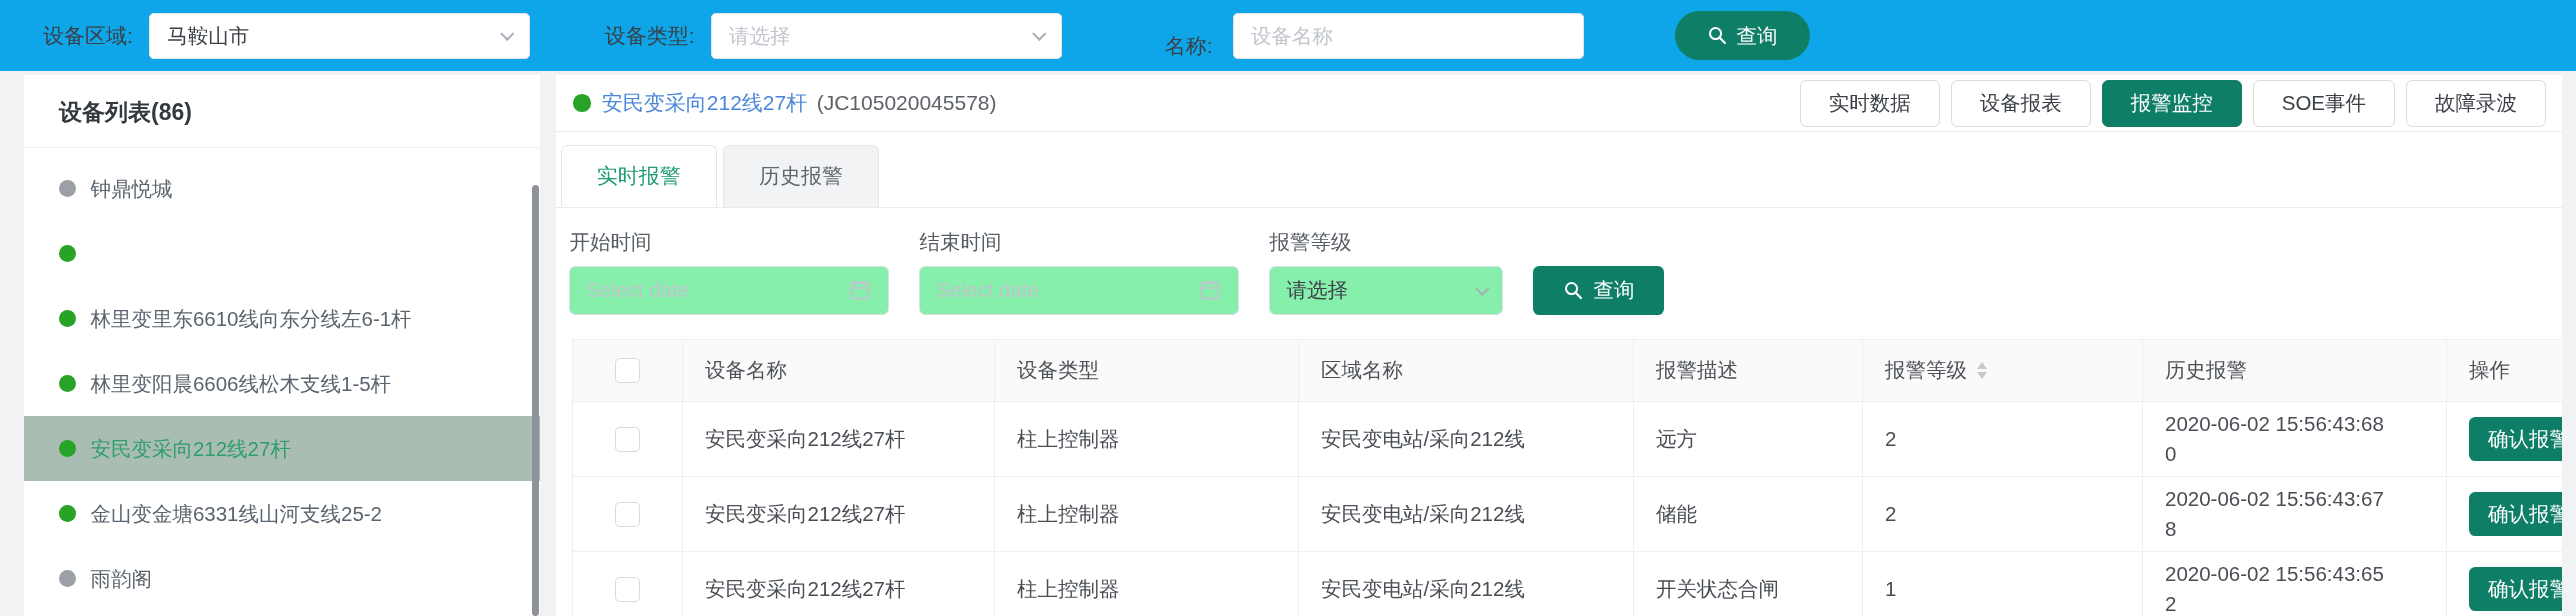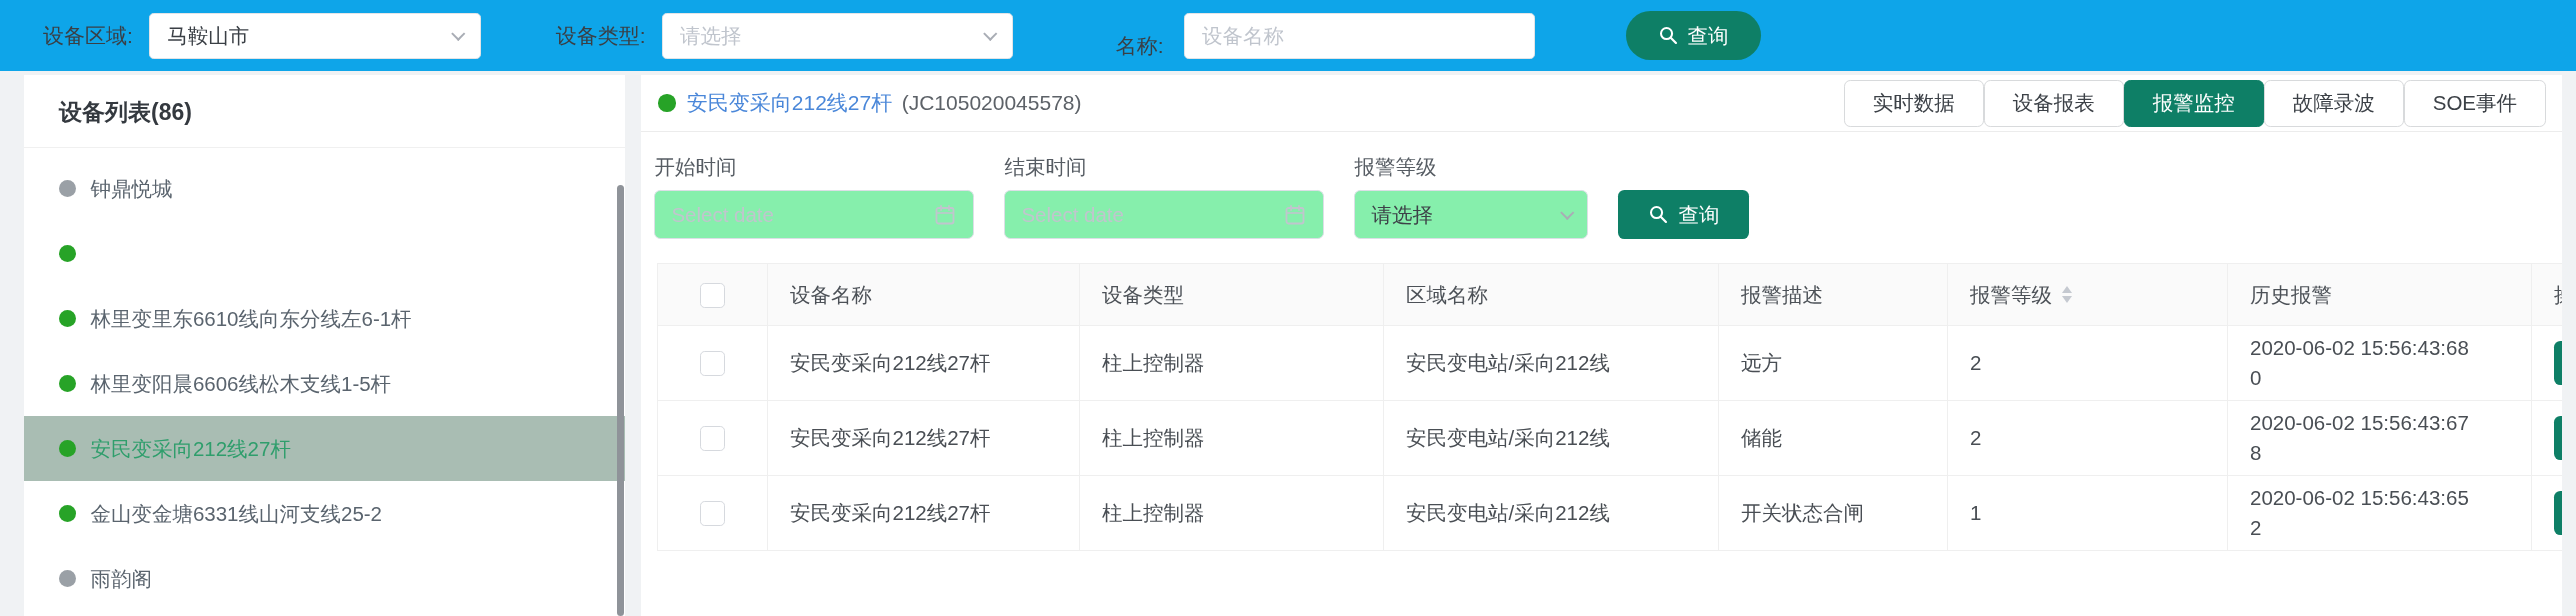--- a/index.html
+++ b/index.html
@@ -28,40 +28,40 @@
   .chev{width:10.3px;height:10.3px;border-right:2.4px solid #a9adb5;border-bottom:2.4px solid #a9adb5;
     transform:rotate(45deg) translateY(-1.6px);margin-left:auto;flex:0 0 auto;}
   .tb-input{height:46px;width:351px;background:#fff;border:0.8px solid #e2e4e7;border-radius:4.7px;
     padding:0 17.4px;font-size:20.5px;color:#3a3f45;outline:none;font-family:inherit;}
   .pill-btn{height:49px;padding:0 32px;border:none;border-radius:24.5px;background:var(--green);
     color:#fff;font-size:20.5px;display:flex;align-items:center;gap:9.5px;cursor:pointer;font-family:inherit;}
   
   .content{display:flex;padding:4px 14px 0 24px;gap:16px;height:545px;}
   .card{background:#fff;}
   
-  .sidebar{width:601px;position:relative;overflow:hidden;flex:0 0 auto;height:541px;}
+  .sidebar{width:516px;position:relative;overflow:hidden;flex:0 0 auto;height:541px;}
   .sb-title{font-size:23px;font-weight:bold;color:#34393f;padding:22px 35px 19px 35px;
     border-bottom:0.8px solid #f0f0f0;}
   .sb-list{padding-top:8px;}
   .side-item{height:65px;display:flex;align-items:center;padding:0 0 0 35px;cursor:pointer;}
   .side-item.active{background:var(--sel-bg);}
   .dot{width:17.4px;height:17.4px;border-radius:50%;flex:0 0 auto;margin-right:14px;}
   .dot-green{background:var(--dot-green);}
   .dot-gray{background:var(--dot-gray);}
   .side-label{font-size:20.5px;color:var(--text2);white-space:nowrap;}
   .side-item.active .side-label{color:var(--sel-text);}
   .sb-scroll{position:absolute;right:0.8px;top:110px;bottom:0;width:7px;background:#8f9399;border-radius:4px;}
   
   .main{flex:1;height:541px;overflow:hidden;}
   .main-header{height:57px;display:flex;align-items:center;padding:0 16px 0 17.4px;
     border-bottom:0.8px solid #ececec;}
   .dev-dot{width:17.4px;height:17.4px;border-radius:50%;background:var(--dot-green);margin-right:11px;}
   .dev-name{font-size:21px;color:var(--link);cursor:pointer;}
   .dev-code{font-size:21px;color:#5d6268;margin-left:9.5px;}
-  .nav-btns{margin-left:auto;display:flex;}
+  .nav-btns{margin-left:auto;display:flex;gap:11px;}
   .nav-btn{height:47px;padding:0 28px;background:#fff;border:0.8px solid #d8dadc;border-radius:6.3px;
     font-size:20.5px;color:#3c4147;cursor:pointer;font-family:inherit;white-space:nowrap;}
   .nav-btn.active{background:var(--green);border-color:var(--green);color:#fff;}
   
   .tabs{display:flex;padding:12.6px 0 0 4.7px;border-bottom:0.8px solid #ececec;}
   .tab{height:62px;padding:0 35px;display:flex;align-items:center;background:#f2f3f5;
     border:0.8px solid #e4e6e8;border-bottom:none;border-radius:6.3px 6.3px 0 0;margin-right:6.3px;
     color:#5f6670;font-size:21px;cursor:pointer;}
   .tab.active{background:#fff;color:#1f9d6d;margin-bottom:-0.8px;border-bottom:0.8px solid #fff;}
   
@@ -92,21 +92,21 @@
   .time-span{display:inline-block;max-width:230px;word-break:break-all;line-height:30px;}
   .confirm-btn{height:44px;padding:0 19px;background:var(--green);border:none;border-radius:6.3px;
     color:#fff;font-size:20.5px;cursor:pointer;font-family:inherit;white-space:nowrap;}
   .cal-icon{flex:0 0 auto;margin-left:9.5px;}
 </style>
 </head>
 <body>
 
 <div class="topbar">
   <span class="tb-label">设备区域:</span>
-  <div class="sel" style="width:332px;margin-left:16px;">
+  <div class="sel" style="width:381px;margin-left:16px;">
     <span class="val">马鞍山市</span>
     <span class="chev"></span>
   </div>
   <span class="tb-label" style="margin-left:75px;">设备类型:</span>
   <div class="sel" style="width:351px;margin-left:16px;">
     <span class="ph">请选择</span>
     <span class="chev"></span>
   </div>
   <span class="tb-label" style="margin-left:103px;margin-top:21px;">名称:</span>
   <input class="tb-input" style="margin-left: 20px;" placeholder="设备名称">
@@ -164,25 +164,34 @@
 
     <div class="main-header">
       <span class="dev-dot"></span>
       <span class="dev-name">安民变采向212线27杆</span>
       <span class="dev-code">(JC105020045578)</span>
       <div class="nav-btns">
 
       <button class="nav-btn">实时数据</button>
           <button class="nav-btn">设备报表</button>
           <button class="nav-btn active">报警监控</button>
+          <button class="nav-btn">SOE事件</button>
           <button class="nav-btn">故障录波</button>
-          <button class="nav-btn">SOE事件</button>
         </div>
     </div>
 
+    <div class="tabs">
+
+    <div class="tab active">
+          <span>实时报警</span>
+        </div>
+        <div class="tab">
+          <span>历史报警</span>
+        </div>
+      </div>
 
     <div class="filters">
       <div class="fgroup">
         <span class="f-label">开始时间</span>
         <div class="f-input">
           <input placeholder="Select date" style="">
           <svg class="cal-icon" width="24" height="24" viewBox="0 0 24 24">
             <rect x="3.5" y="5" width="17" height="15.5" rx="2" fill="none" stroke="#c0c5cd" stroke-width="1.8"></rect>
             <line x1="8" y1="3" x2="8" y2="7" stroke="#c0c5cd" stroke-width="1.8" stroke-linecap="round"></line>
             <line x1="16" y1="3" x2="16" y2="7" stroke="#c0c5cd" stroke-width="1.8" stroke-linecap="round"></line>

